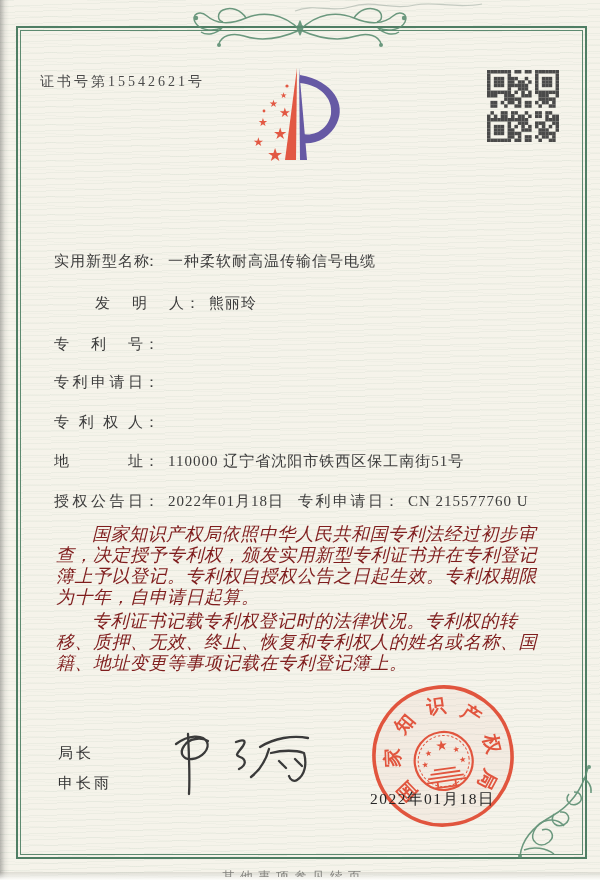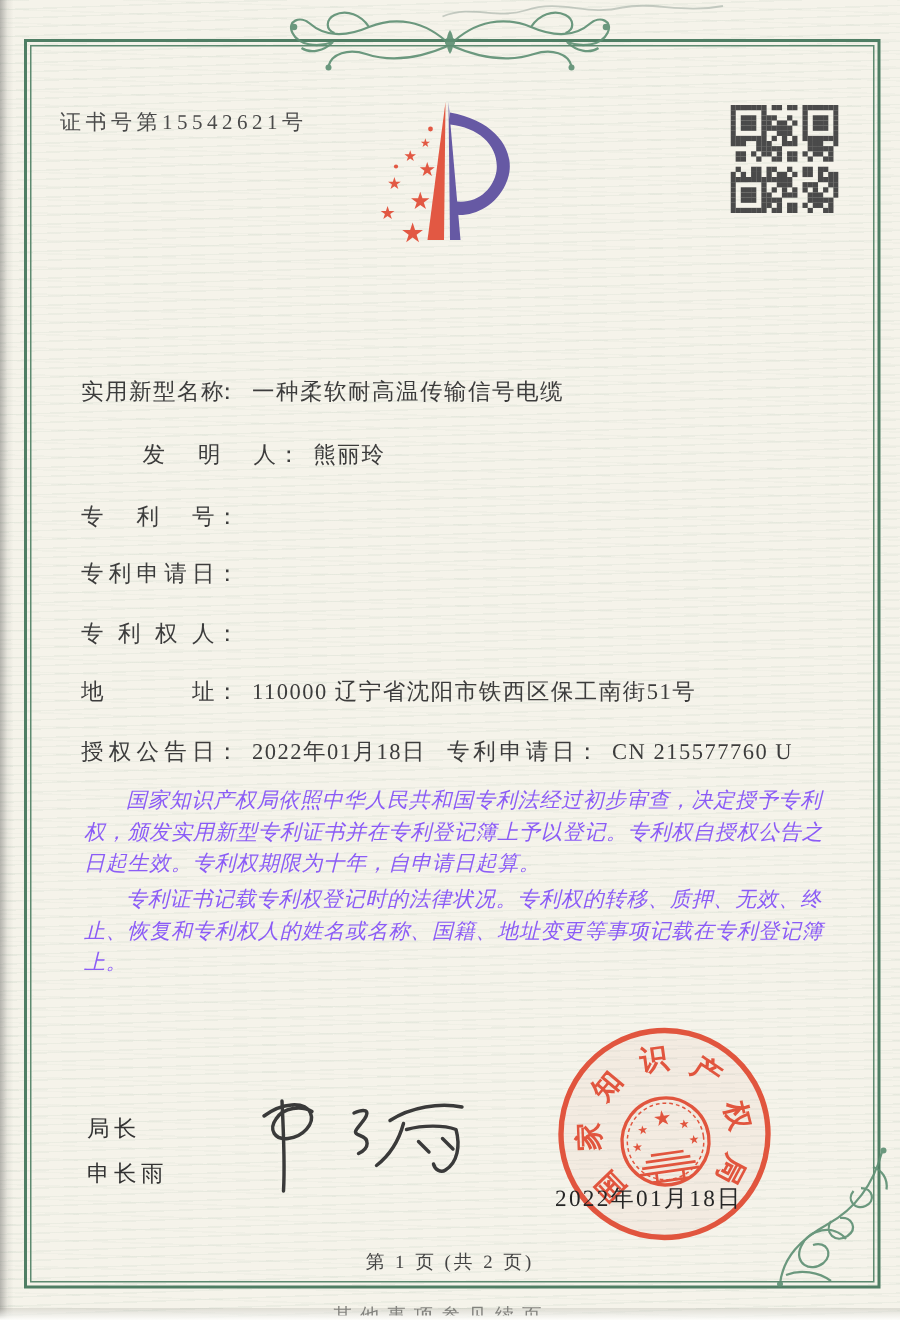--- a/index.html
+++ b/index.html
@@ -27,22 +27,22 @@
   
   .row{position:absolute;left:54px;display:flex;align-items:baseline;
     font-size:15px;letter-spacing:1px;color:#3c3c3c;white-space:nowrap;}
   .row .lbl{display:inline-block;width:90px;text-align:justify;text-align-last:justify;}
   .row .colon{margin:0 2px 0 0;}
   .row .val{margin-left:6px;}
   .pair2{position:absolute;left:244px;top:0;display:flex;align-items:baseline;white-space:nowrap;}
   .pair2 .lbl{width:86px;}
   
   .paras{position:absolute;left:56px;top:524px;width:494px;}
-  .paras p{margin:0 0 3px 0;font-size:14px;line-height:21px;text-indent:2em;
-    font-style:italic;color:#8b5cf6;letter-spacing:0.5px;}
+  .paras p{margin:0 0 3px 0;font-size:18px;line-height:21px;text-indent:2em;
+    font-style:italic;color:#7f1d1d;letter-spacing:0.5px;}
   
   .signer{position:absolute;left:58px;top:738px;font-size:15px;letter-spacing:3px;line-height:30px;color:#333;}
   .signature{position:absolute;left:156px;top:712px;}
   
   .seal{position:absolute;left:368px;top:681px;opacity:0.93;}
   .seal-date{position:absolute;left:370px;top:789px;font-size:15.5px;letter-spacing:1.5px;color:#262626;z-index:5;}
   
   .footer{position:absolute;left:0;top:833px;width:100%;text-align:center;font-size:12.5px;letter-spacing:2px;color:#444;}
   .bottom-partial{position:absolute;left:222px;top:868px;height:9px;overflow:hidden;
     font-size:13px;letter-spacing:5px;color:#6a6a66;opacity:0.8;}
@@ -450,17 +450,16 @@
         <g fill="none" stroke-width="1.8">
           <path d="M64,88 h22 M60,92 h30 M57,96 h36 M55,100 h40"></path>
           <path d="M66,100 v6 M84,100 v6 M63,106 h24"></path>
         </g>
       </g>
     </g>
   </svg>
 
   <div class="seal-date">2022年01月18日</div>
 
-  <div class="footer">第 1 页 (共 2 页)</div>
 
   <div class="bottom-partial">其他事项参见续页</div>
 
 </div>
 
 </body></html>

